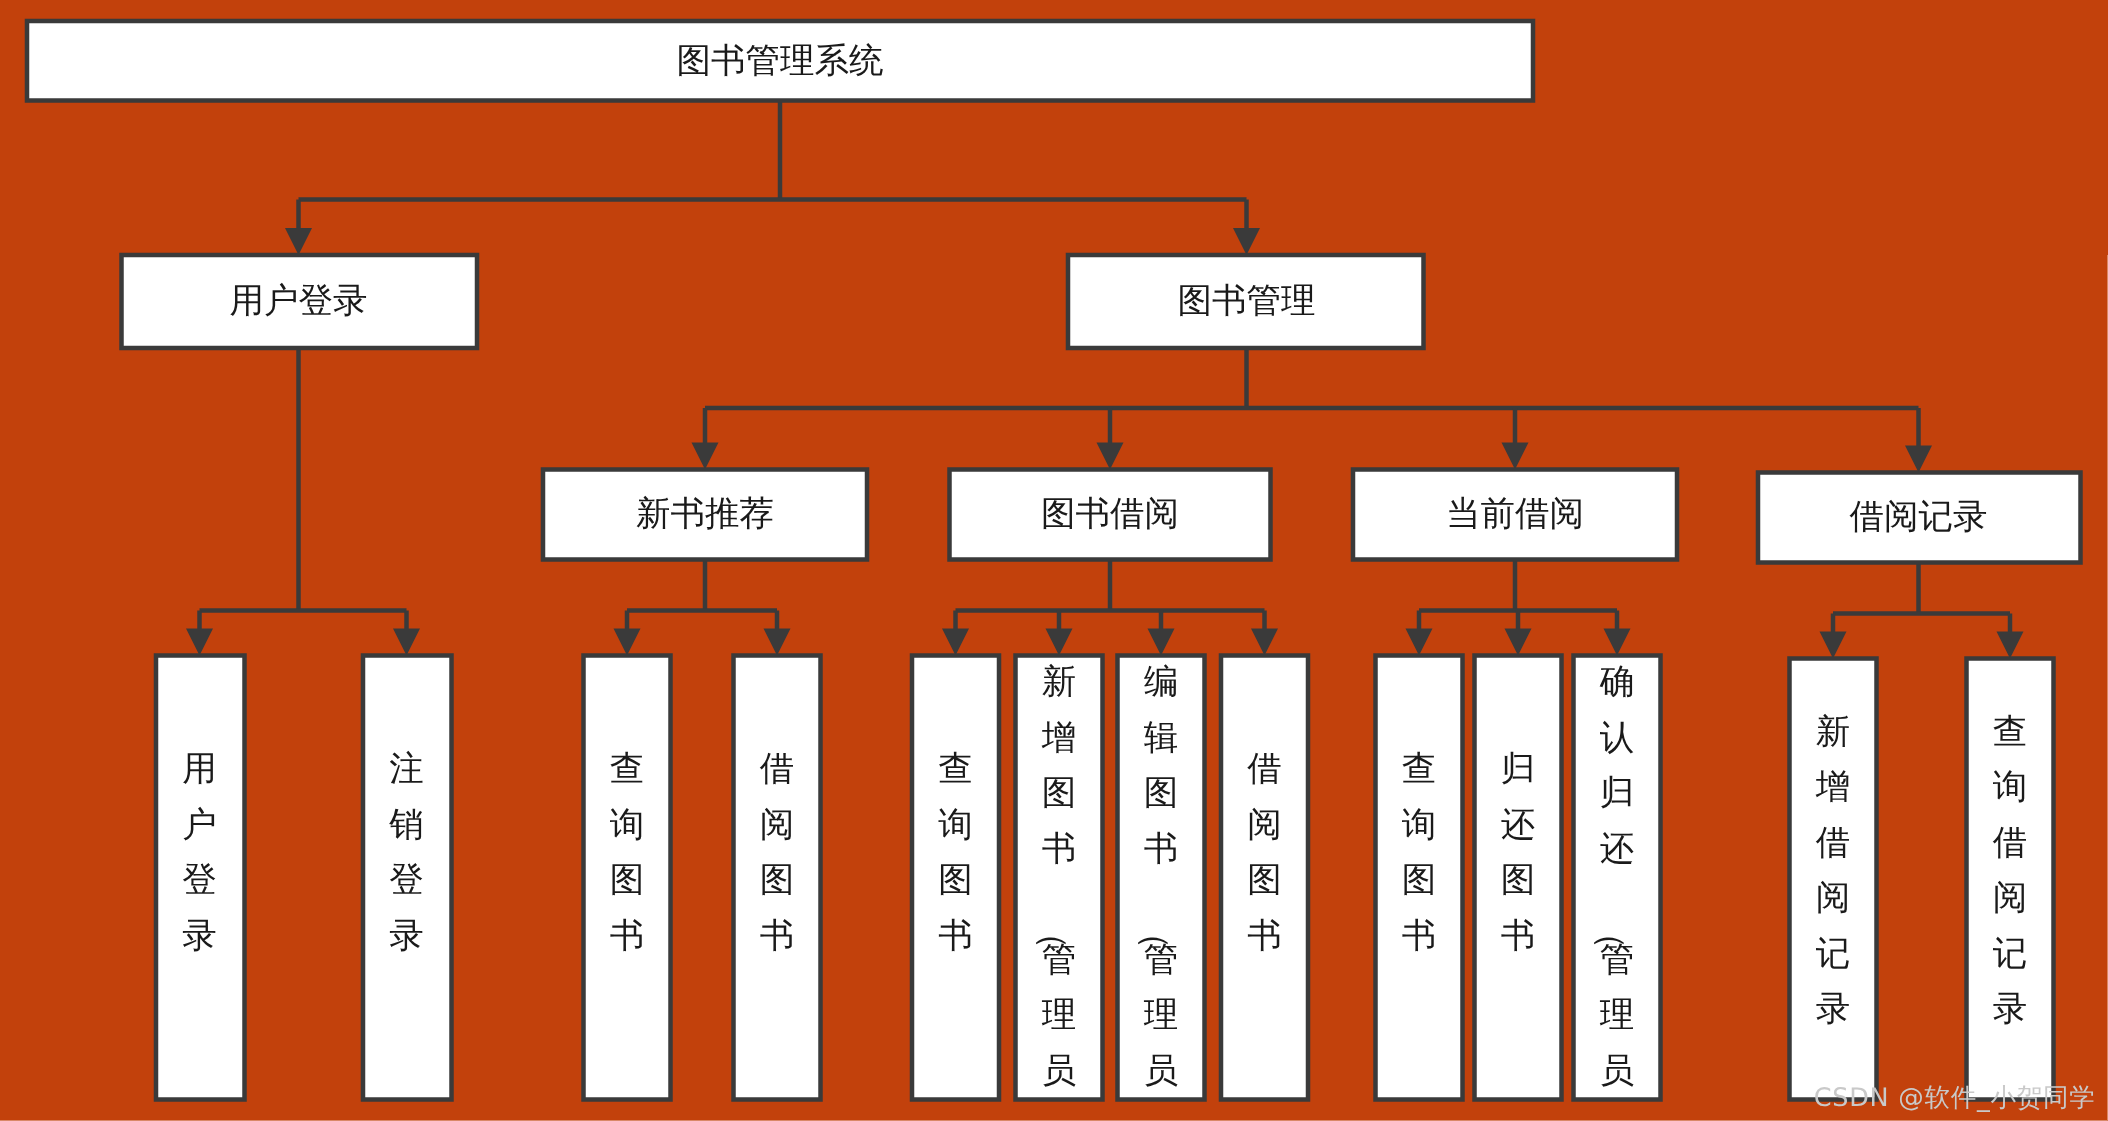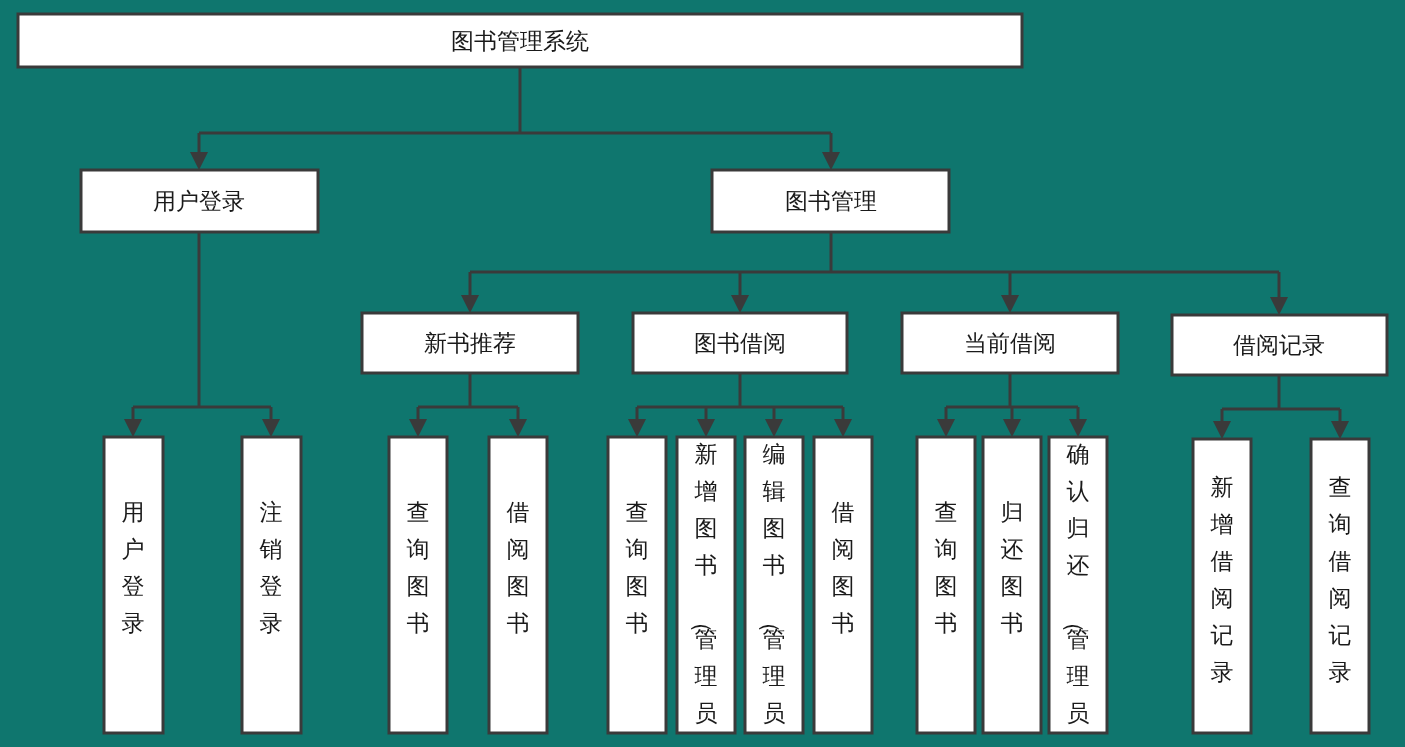--- a/index.html
+++ b/index.html
@@ -10,21 +10,21 @@
   body {
     width: 1405px;
     height: 747px;
     overflow: hidden;
     font-family: "DejaVu Sans", "Liberation Sans", sans-serif;
   }
   #diagram-root {
     position: relative;
     width: 1405px;
     height: 747px;
-    background: #0f766e;
+    background: #c2410c;
   }
   svg#tree-svg {
     position: absolute;
     left: 0;
     top: 0;
     width: 1405px;
     height: 747px;
     display: block;
   }
   .node-box {
@@ -227,14 +227,15 @@
       <rect class="node-box" x="1193" y="439" width="58" height="294"></rect>
       <text class="node-label-v" x="1222" y="495"><tspan x="1222" y="495">新</tspan><tspan x="1222" y="532">增</tspan><tspan x="1222" y="569">借</tspan><tspan x="1222" y="606">阅</tspan><tspan x="1222" y="643">记</tspan><tspan x="1222" y="680">录</tspan></text>
     </g>
     <g>
       <rect class="node-box" x="1311" y="439" width="58" height="294"></rect>
       <text class="node-label-v" x="1340" y="495"><tspan x="1340" y="495">查</tspan><tspan x="1340" y="532">询</tspan><tspan x="1340" y="569">借</tspan><tspan x="1340" y="606">阅</tspan><tspan x="1340" y="643">记</tspan><tspan x="1340" y="680">录</tspan></text>
     </g>
 
   </svg>
 
+  <div class="watermark">CSDN @软件_小贺同学</div>
 
 </div>
 
 </body></html>

